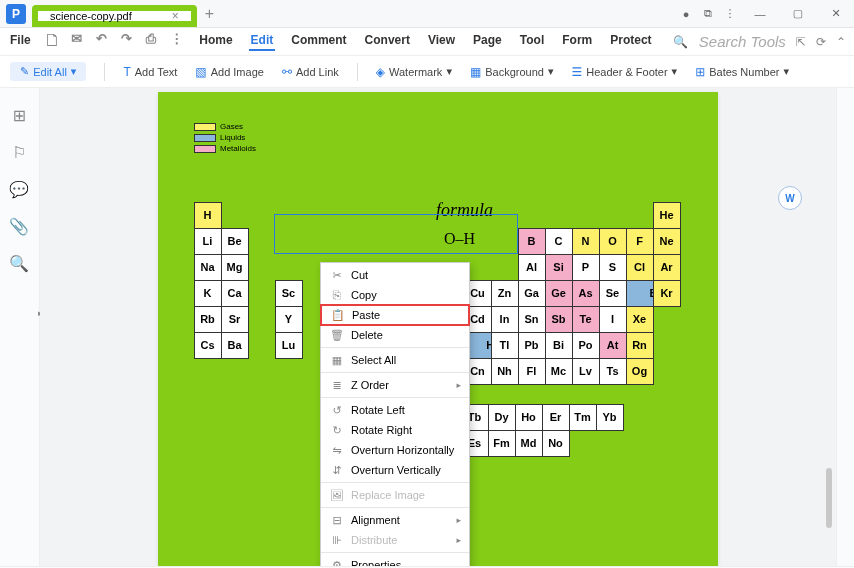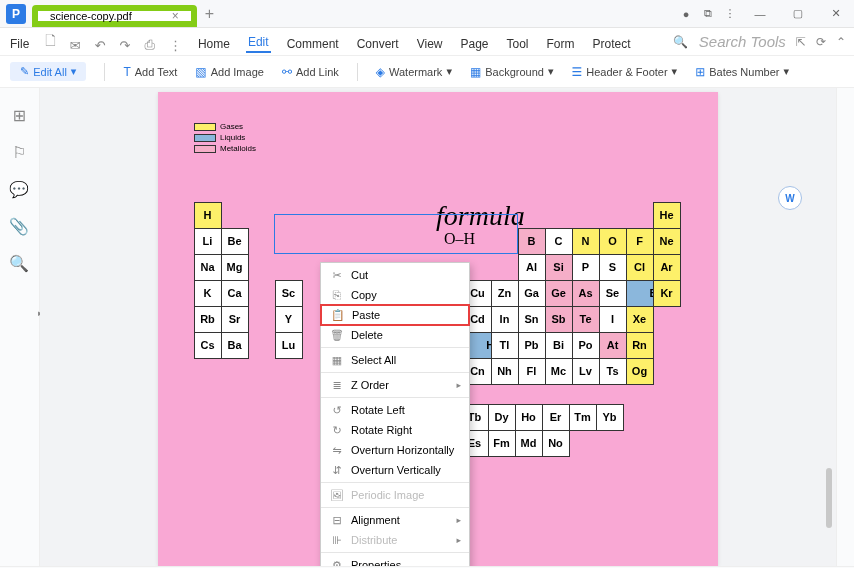--- a/index.html
+++ b/index.html
@@ -6,41 +6,41 @@
 body { width: 854px; height: 568px; background: #fff; overflow: hidden; position: relative; }
 .titlebar { height: 28px; display: flex; align-items: center; background: #f7f8fa; border-bottom: 1px solid #e5e5e5; }
 .app-icon { width: 20px; height: 20px; margin: 0 6px; background: #2c7be5; border-radius: 3px; display: flex; align-items: center; justify-content: center; color: #fff; font-size: 12px; font-weight: bold; }
 .tab { display: flex; align-items: center; background: #fff; border: 6px solid #84cc16; border-radius: 4px 4px 0 0; padding: 2px 12px; font-size: 11px; height: 22px; margin-top: 4px; }
 .tab-close { margin-left: 40px; color: #888; font-size: 12px; cursor: pointer; }
 .tab-add { margin-left: 8px; color: #888; font-size: 16px; }
 .win-controls { margin-left: auto; display: flex; gap: 2px; }
 .win-btn { width: 36px; height: 24px; display: flex; align-items: center; justify-content: center; color: #666; font-size: 11px; }
 .win-btn.dot { width: 20px; }
 .menubar { height: 28px; display: flex; align-items: center; padding: 0 8px; border-bottom: 1px solid #eee; font-size: 12px; }
-.menubar-left { display: flex; align-items: flex-end; gap: 14px; }
+.menubar-left { display: flex; align-items: flex-start; gap: 14px; font-weight: bold; }
 .menu-icon { color: #888; font-size: 13px; }
 .menu-item { color: #333; padding: 2px 2px; }
 .menu-item.active { color: #2c7be5; border-bottom: 2px solid #2c7be5; }
 .menubar-right { margin-left: auto; display: flex; align-items: center; gap: 10px; color: #888; }
 .search-hint { color: #aaa; font-size: 15px; font-style: italic; }
 .toolbar { height: 32px; display: flex; align-items: center; padding: 0 10px; gap: 18px; border-bottom: 1px solid #eee; font-size: 11px; color: #444; }
 .tool-btn { display: flex; align-items: center; gap: 4px; }
 .tool-btn .ico { color: #2c7be5; font-size: 12px; }
 .editall { background: #e8f0fe; color: #2c7be5; padding: 3px 10px; border-radius: 3px; display: flex; align-items: center; gap: 4px; }
 .divider-v { width: 1px; height: 18px; background: #ddd; }
 .workspace { display: flex; height: 478px; }
 .sidebar-l { width: 40px; background: #fafbfc; border-right: 1px solid #eee; display: flex; flex-direction: column; align-items: center; gap: 18px; padding-top: 18px; color: #888; font-size: 16px; }
 .sidebar-r { width: 18px; background: #fafbfc; border-left: 1px solid #eee; }
 .canvas-area { flex: 1; background: #f2f3f5; position: relative; overflow: hidden; display: flex; justify-content: center; }
-.page { width: 560px; min-height: 440px; background: #f9a8d4; margin-top: 4px; box-shadow: 0 1px 4px rgba(0,0,0,.1); position: relative; }
+.page { width: 560px; min-height: 440px; background: #84cc16; margin-top: 4px; box-shadow: 0 1px 4px rgba(0,0,0,.1); position: relative; }
 .legend { position: absolute; top: 30px; left: 36px; font-size: 8px; }
 .legend-row { display: flex; align-items: center; gap: 4px; margin-bottom: 2px; }
 .legend-sw { width: 22px; height: 8px; border: 1px solid #333; }
 .title-script { position: absolute; top: 42px; left: 172px; font-family: 'Brush Script MT', cursive; font-size: 34px; font-style: italic; }
-.subtitle-script { position: absolute; top: 108px; left: 278px; font-family: 'Brush Script MT', cursive; font-size: 28px; font-style: italic; }
+.subtitle-script { position: absolute; top: 108px; left: 278px; font-family: 'Brush Script MT', cursive; font-size: 18px; font-style: italic; }
 .subtitle2 { position: absolute; top: 138px; left: 286px; font-family: 'Brush Script MT', cursive; font-size: 16px; }
 .periodic { position: absolute; top: 110px; left: 36px; display: grid; grid-template-columns: repeat(18, 27px); grid-auto-rows: 26px; gap: 0; }
 .cell { border: 1px solid #333; display: flex; align-items: center; justify-content: center; font-size: 11px; font-weight: bold; background: #fff; margin: -0.5px; }
 .cell.empty { border: none; background: transparent; }
 .cell.yellow { background: #fdf06a; }
 .cell.blue { background: #8bb7dc; padding-left: 29px; }
 .cell.pink { background: #f5aec8; }
 .sel-handles { position: absolute; top: 122px; left: 116px; width: 244px; height: 40px; border: 1px solid #2c7be5; }
 .context-menu { position: absolute; top: 174px; left: 280px; width: 150px; background: #fff; border: 1px solid #ccc; box-shadow: 2px 3px 8px rgba(0,0,0,.2); font-size: 11px; padding: 2px 0; z-index: 100; }
 .ctx-item { display: flex; align-items: center; height: 20px; padding: 0 8px; position: relative; }
@@ -361,21 +361,21 @@
           <span class="ico">⇋</span>
           <span>Overturn Horizontally</span>
         </div>
       <div class="ctx-item">
           <span class="ico">⇵</span>
           <span>Overturn Vertically</span>
         </div>
       <div class="ctx-sep"></div>
       <div class="ctx-item disabled">
           <span class="ico">🖼</span>
-          <span>Periodic Image</span>
+          <span>Replace Image</span>
         </div>
       <div class="ctx-sep"></div>
       <div class="ctx-item">
           <span class="ico">⊟</span>
           <span>Alignment</span>
           <span class="arrow">▸</span>
         </div>
       <div class="ctx-item disabled">
           <span class="ico">⊪</span>
           <span>Distribute</span>

